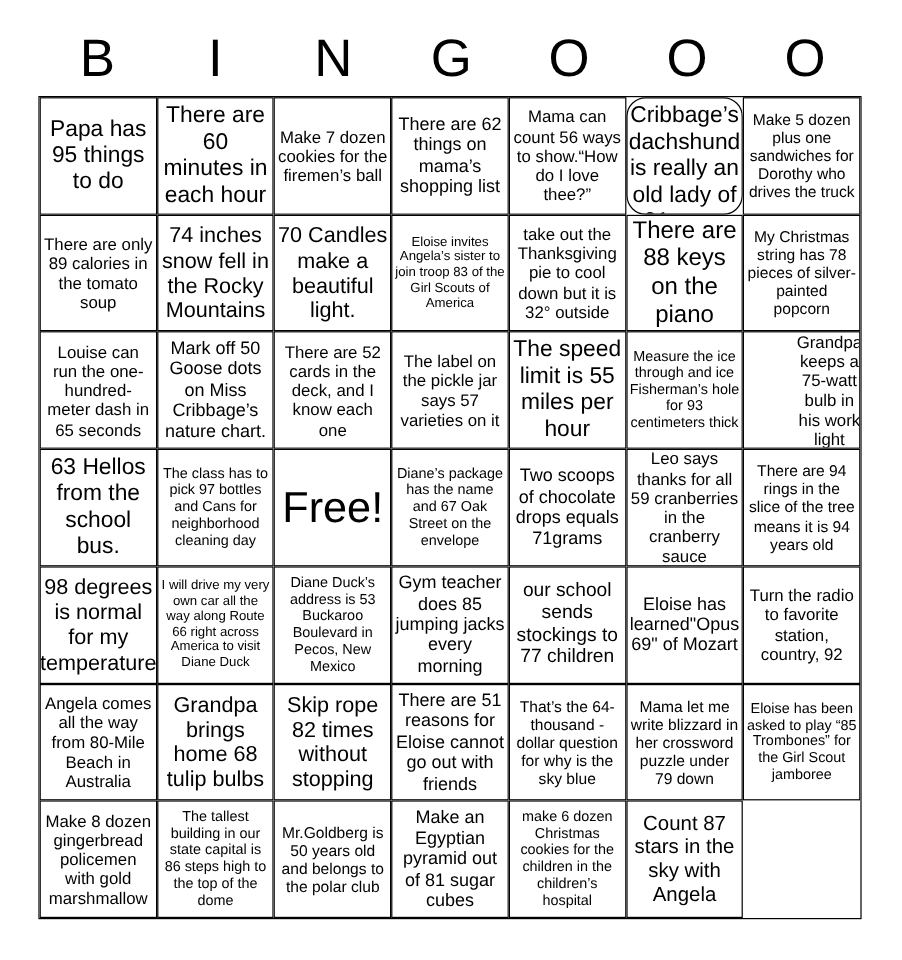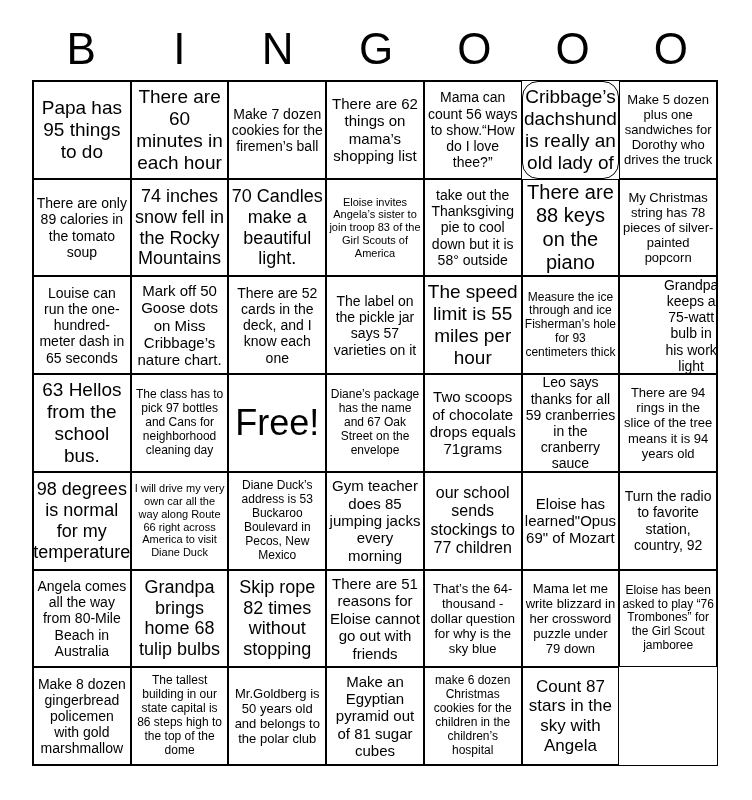--- a/index.html
+++ b/index.html
@@ -81,21 +81,21 @@
       <div class="cell" style="font-size: 19px;">There are 60 minutes in each hour</div>
       <div class="cell" style="font-size: 14px;">Make 7 dozen cookies for the firemen’s ball</div>
       <div class="cell" style="font-size: 15px;">There are 62 things on mama’s shopping list</div>
       <div class="cell" style="font-size: 14px;">Mama can count 56 ways to show.“How do I love thee?”</div>
       <div class="cell" style="font-size: 19px; border-radius: 16px;">Miss Cribbage’s dachshund is really an old lady of 91years</div>
       <div class="cell" style="font-size: 13px;">Make 5 dozen plus one sandwiches for Dorothy who drives the truck</div>
       <div class="cell" style="font-size: 14px;">There are only 89 calories in the tomato soup</div>
       <div class="cell" style="font-size: 18px;">74 inches snow fell in the Rocky Mountains</div>
       <div class="cell" style="font-size: 18px;">70 Candles make a beautiful light.</div>
       <div class="cell" style="font-size: 11px;">Eloise invites Angela’s sister to join troop 83 of the Girl Scouts of America</div>
-      <div class="cell" style="font-size: 14px;">take out the Thanksgiving pie to cool down but it is 58° outside</div>
+      <div class="cell" style="font-size: 14px;">take out the Thanksgiving pie to cool down but it is 32° outside</div>
       <div class="cell" style="font-size: 20px;">There are 88 keys on the piano</div>
       <div class="cell" style="font-size: 13px;">My Christmas string has 78 pieces of silver-painted popcorn</div>
       <div class="cell" style="font-size: 14px;">Louise can run the one-hundred-meter dash in 65 seconds</div>
       <div class="cell" style="font-size: 15px;">Mark off 50 Goose dots on Miss Cribbage’s nature chart.</div>
       <div class="cell" style="font-size: 14px;">There are 52 cards in the deck, and I know each one</div>
       <div class="cell" style="font-size: 14px;">The label on the pickle jar says 57 varieties on it</div>
       <div class="cell" style="font-size: 19px;">The speed limit is 55 miles per hour</div>
       <div class="cell" style="font-size: 12px;">Measure the ice through and ice Fisherman’s hole for 93 centimeters thick</div>
       <div class="cell" style="font-size: 14px; padding-left: 48px;">Grandpa keeps a 75-watt bulb in his work light</div>
       <div class="cell" style="font-size: 19px;">63 Hellos from the school bus.</div>
@@ -111,21 +111,21 @@
       <div class="cell" style="font-size: 15px;">Gym teacher does 85 jumping jacks every morning</div>
       <div class="cell" style="font-size: 16px;">our school sends stockings to 77 children</div>
       <div class="cell" style="font-size: 15px;">Eloise has learned"Opus 69" of Mozart</div>
       <div class="cell" style="font-size: 14px;">Turn the radio to favorite station, country, 92</div>
       <div class="cell" style="font-size: 14px;">Angela comes all the way from 80-Mile Beach in Australia</div>
       <div class="cell" style="font-size: 18px;">Grandpa brings home 68 tulip bulbs</div>
       <div class="cell" style="font-size: 18px;">Skip rope 82 times without stopping</div>
       <div class="cell" style="font-size: 15px;">There are 51 reasons for Eloise cannot go out with friends</div>
       <div class="cell" style="font-size: 13px;">That’s the 64-thousand - dollar question for why is the sky blue</div>
       <div class="cell" style="font-size: 13px;">Mama let me write blizzard in her crossword puzzle under 79 down</div>
-      <div class="cell" style="font-size: 12px;">Eloise has been asked to play “76 Trombones” for the Girl Scout jamboree</div>
+      <div class="cell" style="font-size: 12px;">Eloise has been asked to play “85 Trombones” for the Girl Scout jamboree</div>
       <div class="cell" style="font-size: 14px;">Make 8 dozen gingerbread policemen with gold marshmallow</div>
       <div class="cell" style="font-size: 12px;">The tallest building in our state capital is 86 steps high to the top of the dome</div>
       <div class="cell" style="font-size: 13px;">Mr.Goldberg is 50 years old and belongs to the polar club</div>
       <div class="cell" style="font-size: 15px;">Make an Egyptian pyramid out of 81 sugar cubes</div>
       <div class="cell" style="font-size: 12px;">make 6 dozen Christmas cookies for the children in the children’s hospital</div>
       <div class="cell" style="font-size: 17px;">Count 87 stars in the sky with Angela</div>
     </div>
 </div>
 
 </body></html>

